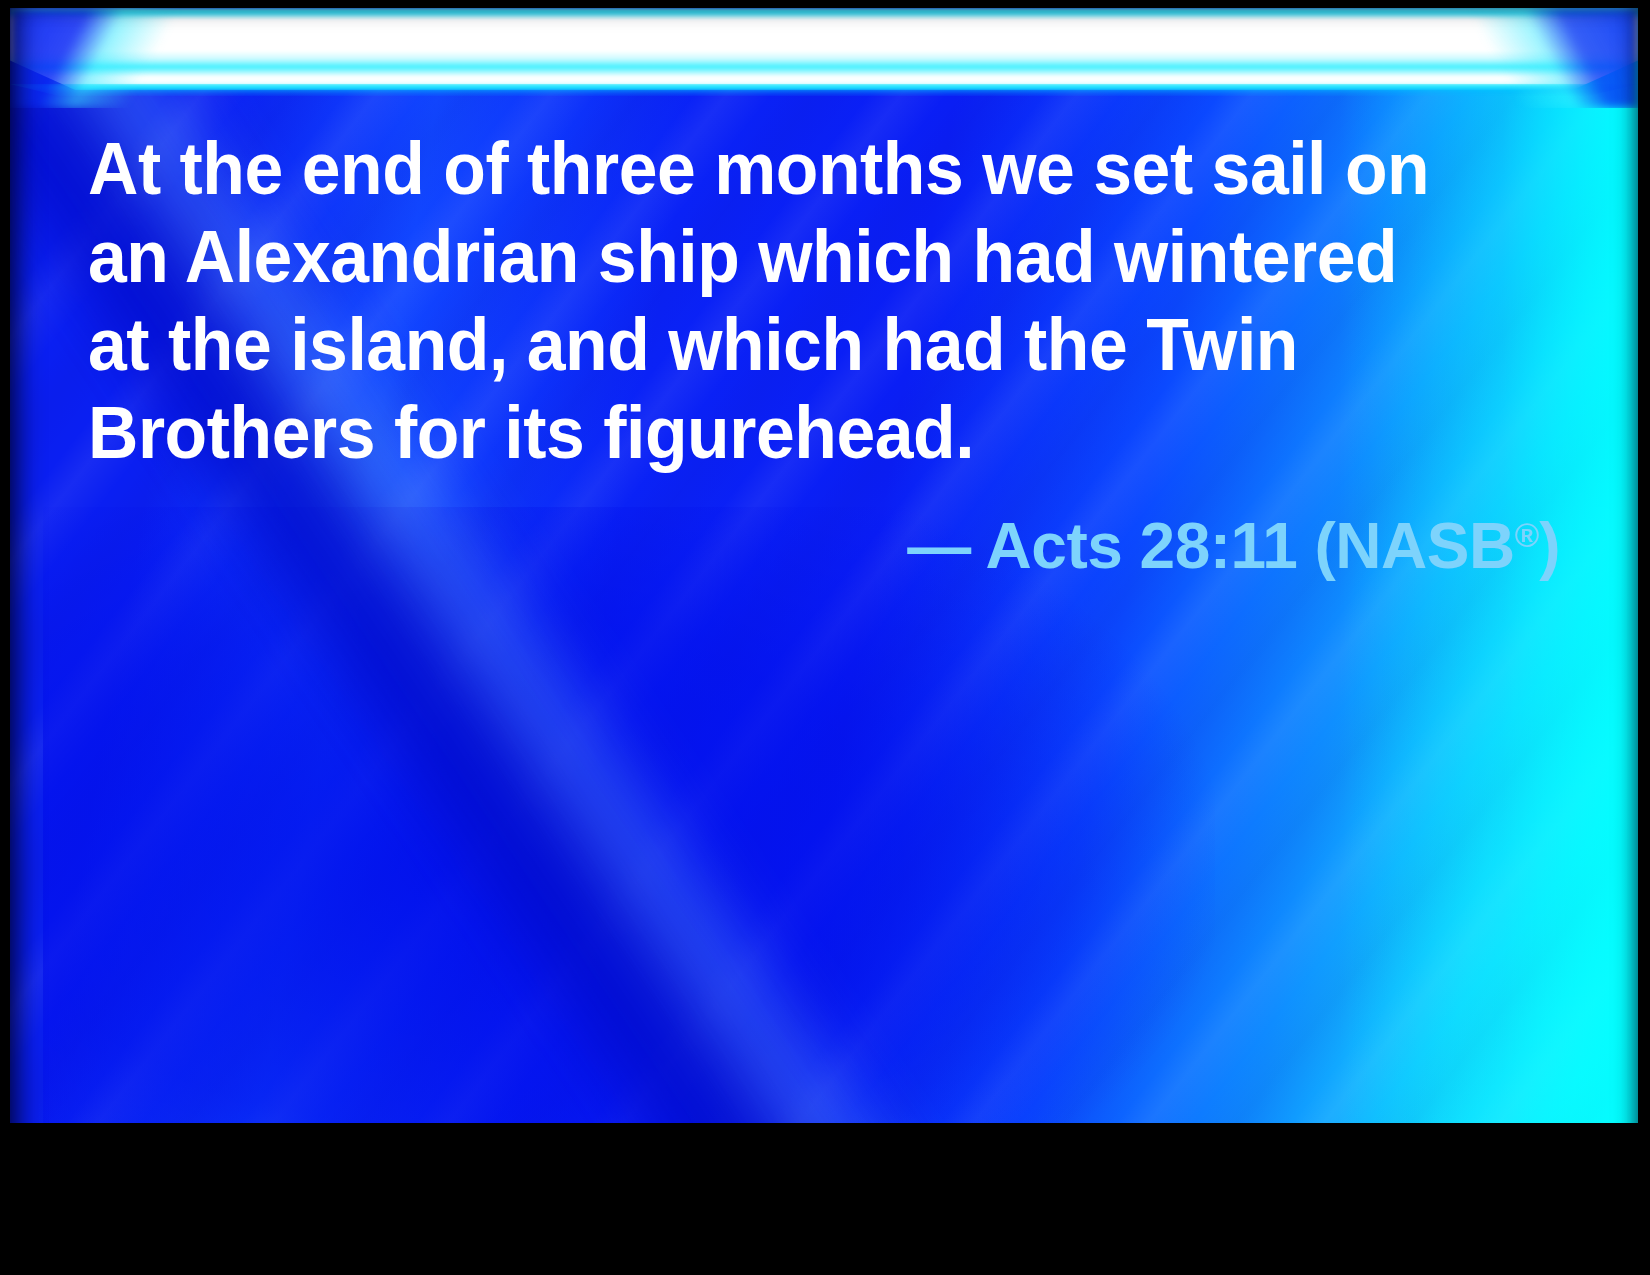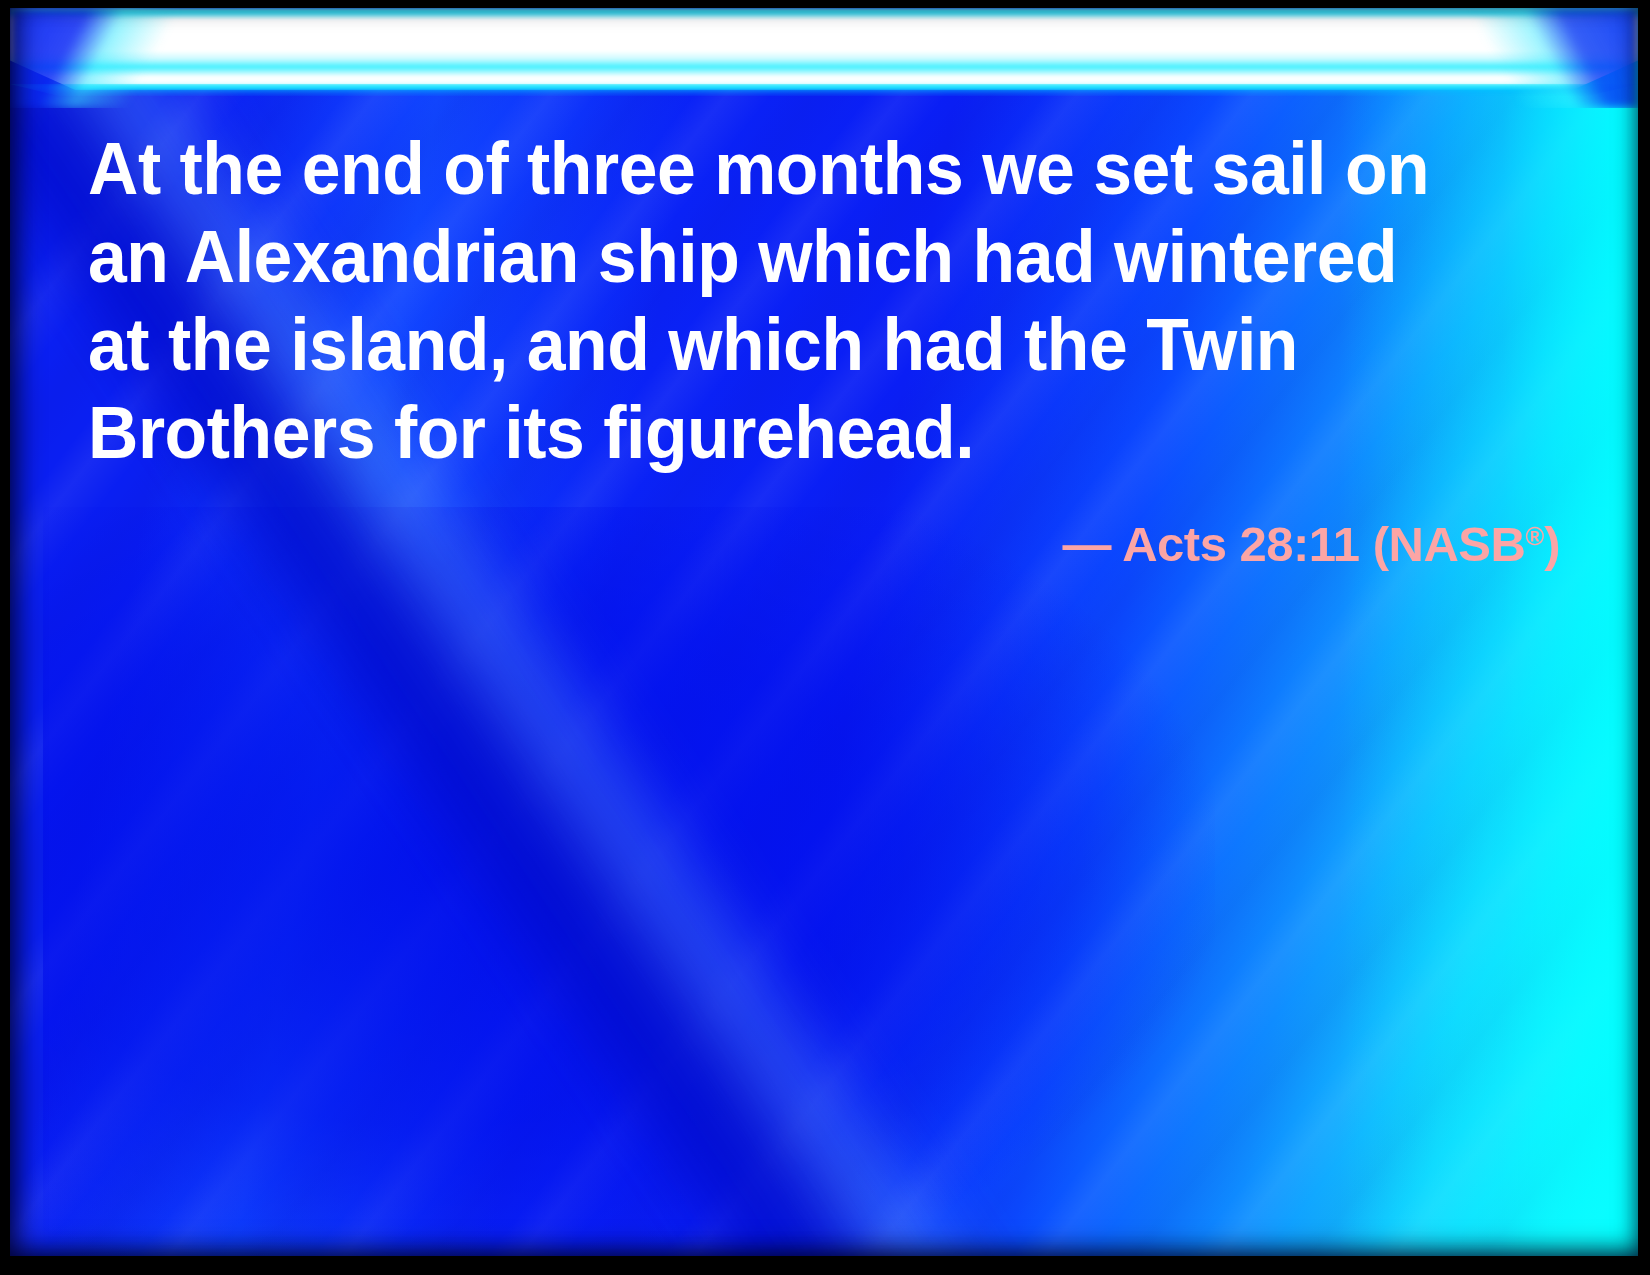--- a/index.html
+++ b/index.html
@@ -11,21 +11,21 @@
     width: 1650px;
     height: 1275px;
     overflow: hidden;
     font-family: "Liberation Sans", "DejaVu Sans", sans-serif;
   }
 
   
   .slide {
     position: relative;
     width: 1650px;
-    height: 1275px;
+    height: 1123px;
     background: #000000;
     overflow: hidden;
   }
 
   
   .artboard {
     position: absolute;
     left: 10px;
     top: 8px;
     width: 1628px;
@@ -220,25 +220,25 @@
     font-size: 75px;
     line-height: 88px;
     letter-spacing: -0.5px;
     white-space: pre-wrap;
     font-stretch: condensed;
     transform: scaleX(0.93);
     transform-origin: left top;
   }
   .citation {
     margin: 16px 0 0 0;
-    color: #fca5a5;
+    color: #7dd3fc;
     text-align: right;
     font-family: "Liberation Sans Narrow", "Liberation Sans", "DejaVu Sans Condensed", "DejaVu Sans", sans-serif;
     font-weight: bold;
-    font-size: 49px;
+    font-size: 64px;
     line-height: 88px;
     letter-spacing: -0.5px;
     font-stretch: condensed;
     padding-right: 8px;
   }
   .citation .reg {
     font-size: 0.52em;
     vertical-align: 0.62em;
     letter-spacing: 0;
   }

